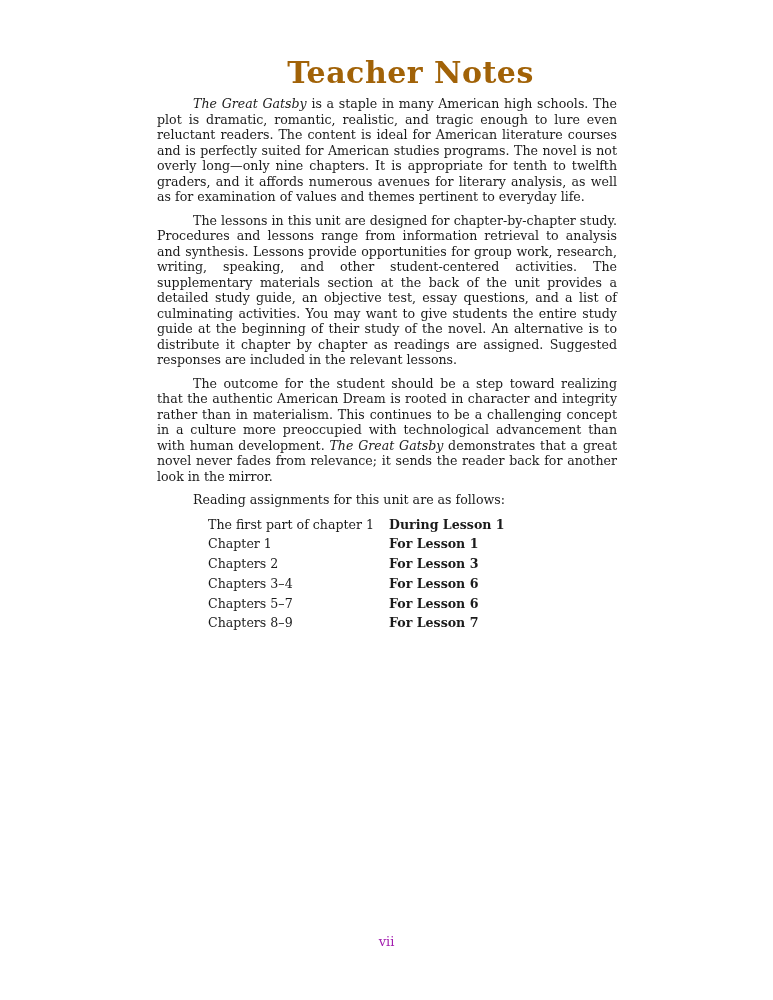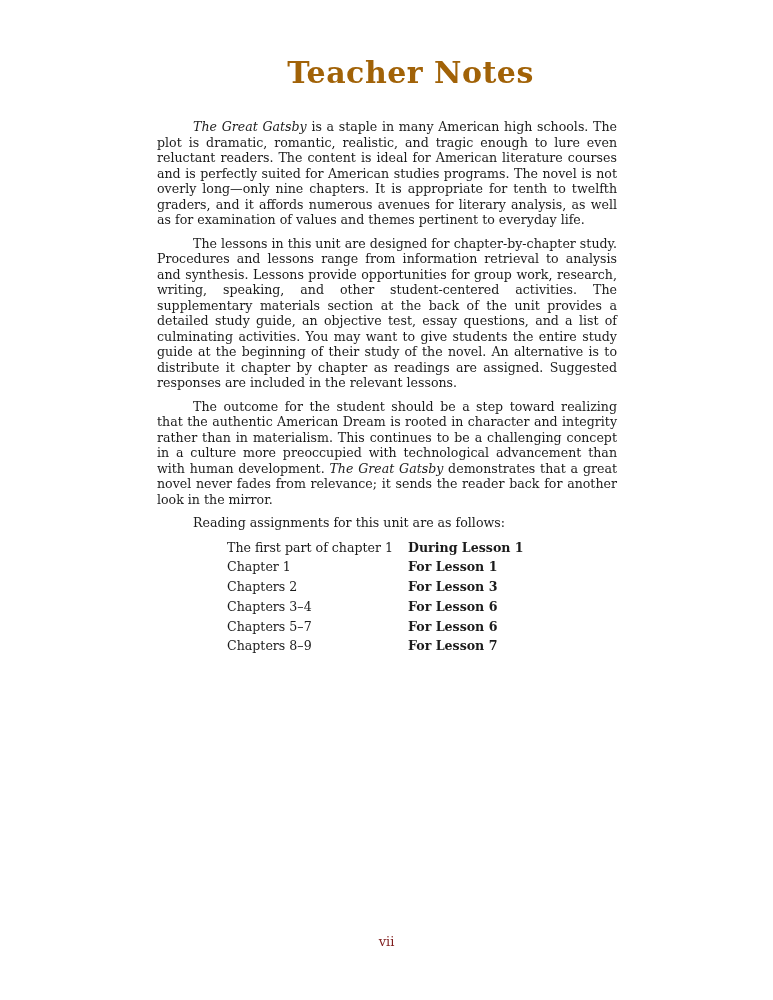--- a/index.html
+++ b/index.html
@@ -26,38 +26,38 @@
     font-size: 30px;
     line-height: 36px;
     font-weight: bold;
     color: #a16207;
     letter-spacing: 0.5px;
     padding-left: 13px;
   }
   .content {
     position: absolute;
     left: 157px;
-    top: 119px;
+    top: 96px;
     width: 460px;
     font-size: 12.6px;
     line-height: 15.5px;
     text-align: justify;
   }
   .para {
     margin: 0 0 8px 0;
     text-indent: 36px;
     hyphens: none;
   }
   .reading-intro {
     margin: 2px 0 7px 0;
     text-indent: 36px;
     text-align: left;
   }
   .assign-table {
-    margin-left: 70px;
+    margin-left: 51px;
     text-align: left;
   }
   .assign-row {
     display: flex;
     line-height: 19.8px;
   }
   .assign-reading {
     width: 181px;
     flex: 0 0 181px;
   }
@@ -65,21 +65,21 @@
     flex: 1;
     font-weight: bold;
   }
   .page-number {
     position: absolute;
     top: 934px;
     left: 0;
     width: 100%;
     text-align: center;
     font-size: 13px;
-    color: #7f1d1d;
+    color: #a21caf;
   }
 </style>
 </head>
 <body>
 
 <div class="page">
 
   <h1 class="title">Teacher Notes</h1>
 
   <div class="content">

